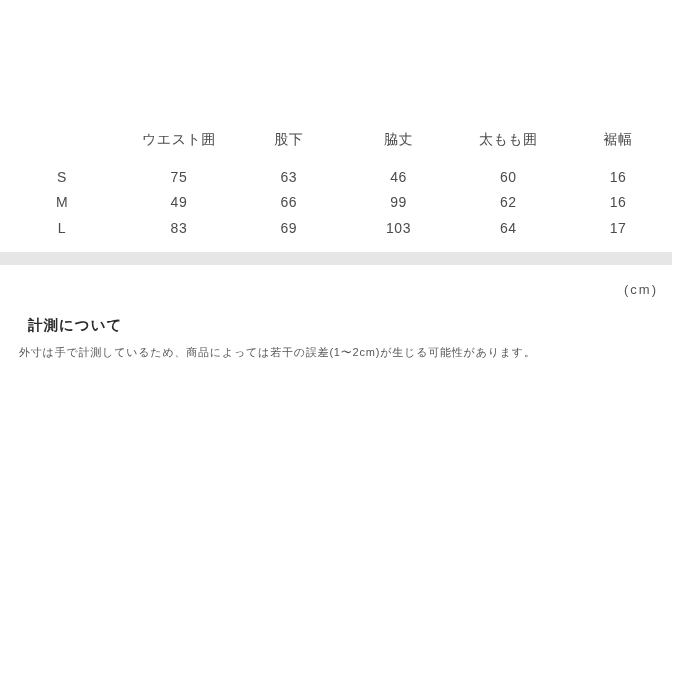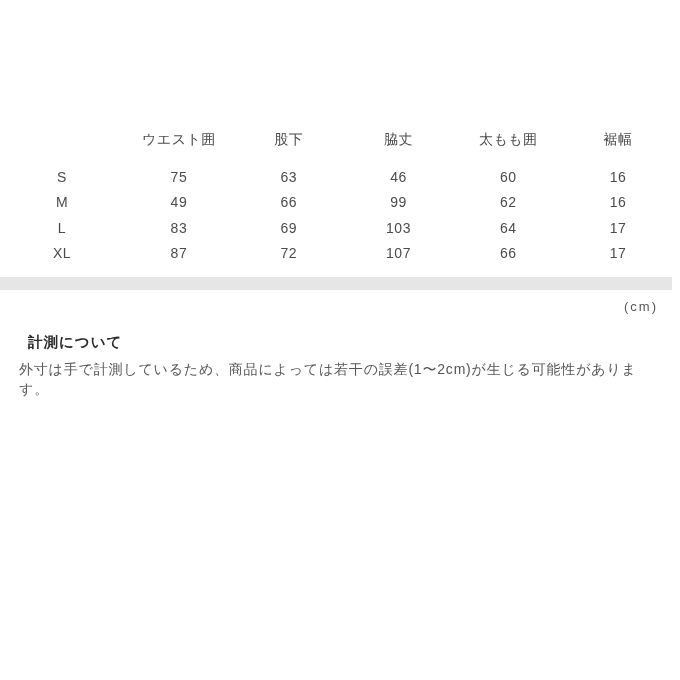--- a/index.html
+++ b/index.html
@@ -43,40 +43,40 @@
   table.size-chart tbody td {
     height: 25.5px;
   }
   .scrollbar-track {
     margin-top: 11px;
     width: 672px;
     height: 13px;
     background: #e6e6e6;
   }
   .unit-label {
-    margin-top: 7px;
+    margin-top: 15px;
     margin-right: 22px;
     text-align: right;
     font-size: 13px;
     color: #555555;
     letter-spacing: 2px;
     line-height: 19px;
   }
   .note-title {
     margin: 17px 0 0 20px;
     font-size: 14.5px;
     font-weight: bold;
     color: #2b2b2b;
     letter-spacing: 1px;
     line-height: 19px;
     padding-left: 8px;
   }
   .note-body {
     margin: 7px 20px 0 19px;
-    font-size: 14px;
+    font-size: 11px;
     color: #555555;
     letter-spacing: 0.8px;
     line-height: 20px;
   }
 </style>
 </head>
 <body>
 
 <div class="table-wrap">
   <table class="size-chart">
@@ -116,28 +116,20 @@
         <td>16</td>
       </tr>
       <tr>
         <td>L</td>
         <td>83</td>
         <td>69</td>
         <td>103</td>
         <td>64</td>
         <td>17</td>
       </tr>
-      <tr>
-        <td>XL</td>
-        <td>87</td>
-        <td>72</td>
-        <td>107</td>
-        <td>66</td>
-        <td>17</td>
-      </tr>
     </tbody>
   </table>
 </div>
 
 <div class="scrollbar-track"></div>
 
 <div class="unit-label">(cm)</div>
 
 <div class="note-title">計測について</div>
 

